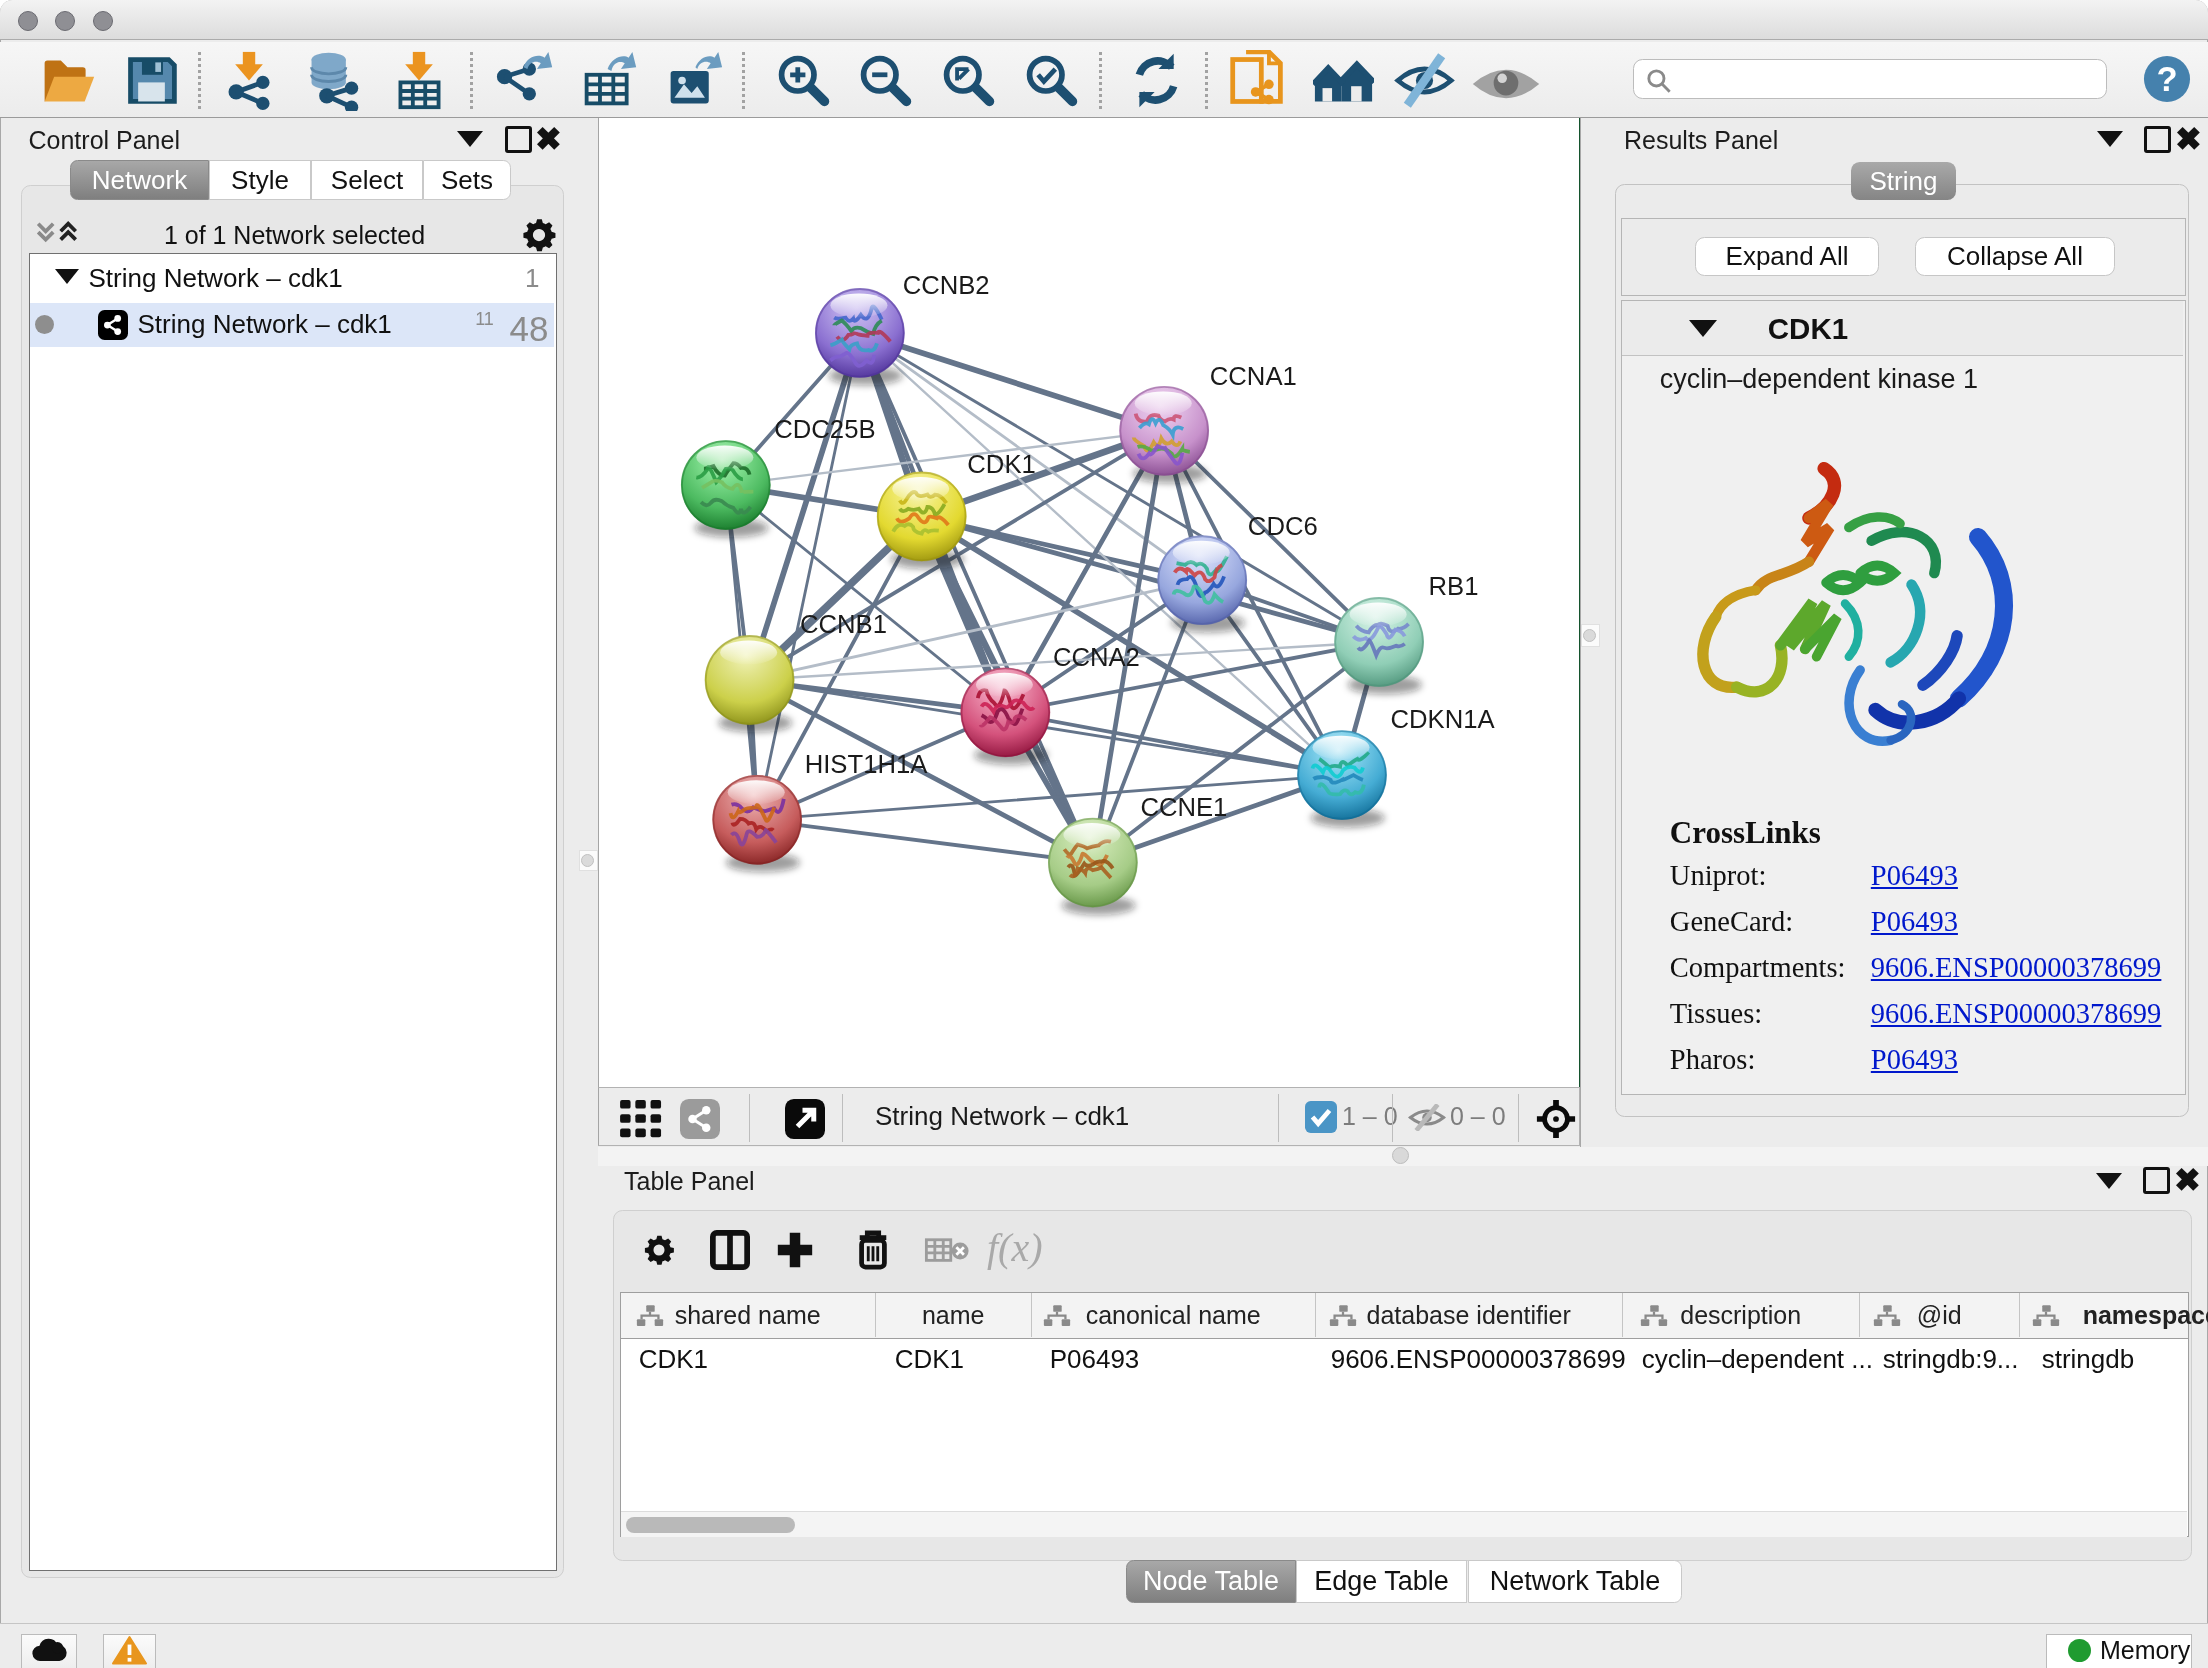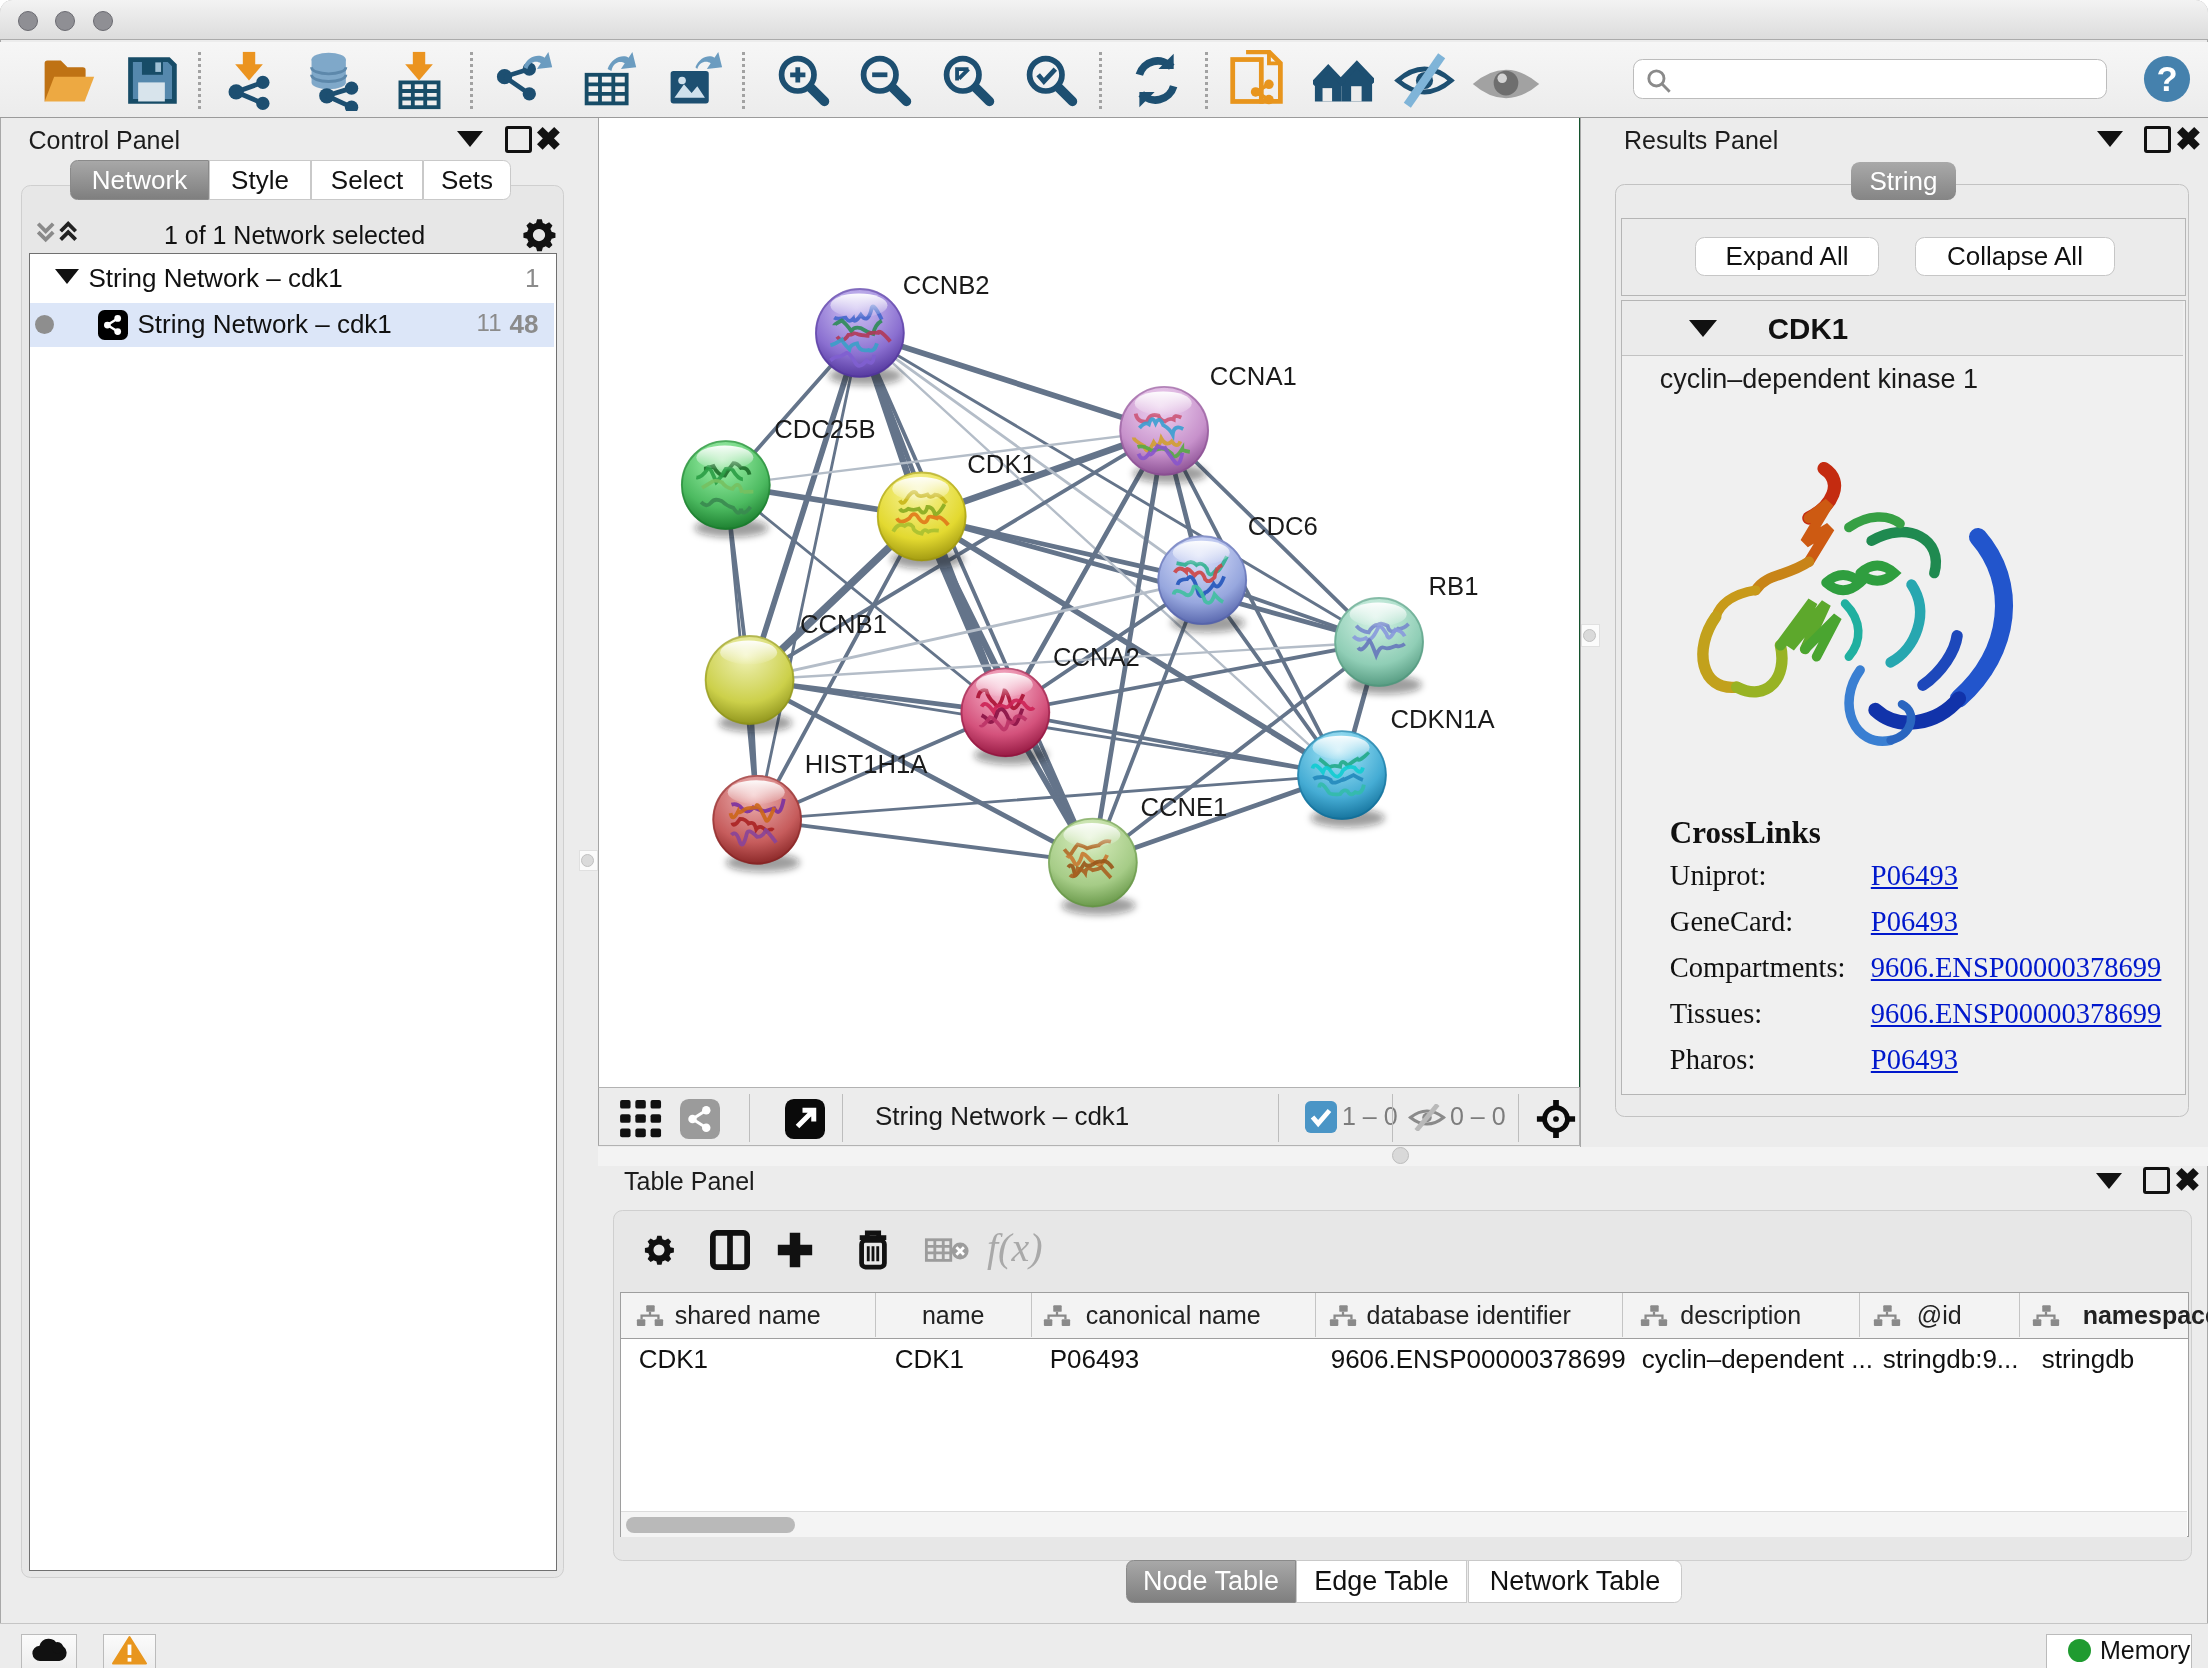--- a/index.html
+++ b/index.html
@@ -236,22 +236,22 @@
       <div id="cp-row2" class="abs">
         <div class="abs" style="left:5.7px; top:12.4px; width:19px; height:19px; border-radius:50%; background:#8e8e8e;"></div>
         <svg class="abs" style="left:68px; top:6.7px;" width="30" height="30" viewBox="0 0 32 32">
           <rect width="32" height="32" rx="7" fill="#000"></rect>
           <circle cx="21" cy="9" r="3.6" fill="#fff"></circle>
             <circle cx="10" cy="16" r="3.6" fill="#fff"></circle>
             <circle cx="21" cy="23" r="3.6" fill="#fff"></circle>
           <path d="M21 9 L10 16 L21 23" stroke="#fff" stroke-width="2.6" fill="none"></path>
         </svg>
         <div class="abs" style="left:108px; top:5.7px; font-size:26px; color:#111;">String Network – cdk1</div>
-        <div class="abs num" style="left:438px; top:5.7px; width:34px; text-align:right; font-size:24px;">11</div>
-        <div class="abs num" style="left:480px; top:5.7px; width:38px; font-size:26px;font-weight:bold;">48</div>
+        <div class="abs num" style="left:438px; top:5.7px; width:34px; text-align:center; font-size:18px;">11</div>
+        <div class="abs num" style="left:480px; top:5.7px; width:38px; text-align:right; font-size:35px;">48</div>
       </div>
     </div>
   </div>
 
   <div id="canvas" class="abs">
       <svg id="net" width="982" height="969" viewBox="0 0 1032 1019">
         <defs>
 <filter id="blur1" x="-50%" y="-50%" width="200%" height="200%">
             <feGaussianBlur stdDeviation="4"></feGaussianBlur>
           </filter>

